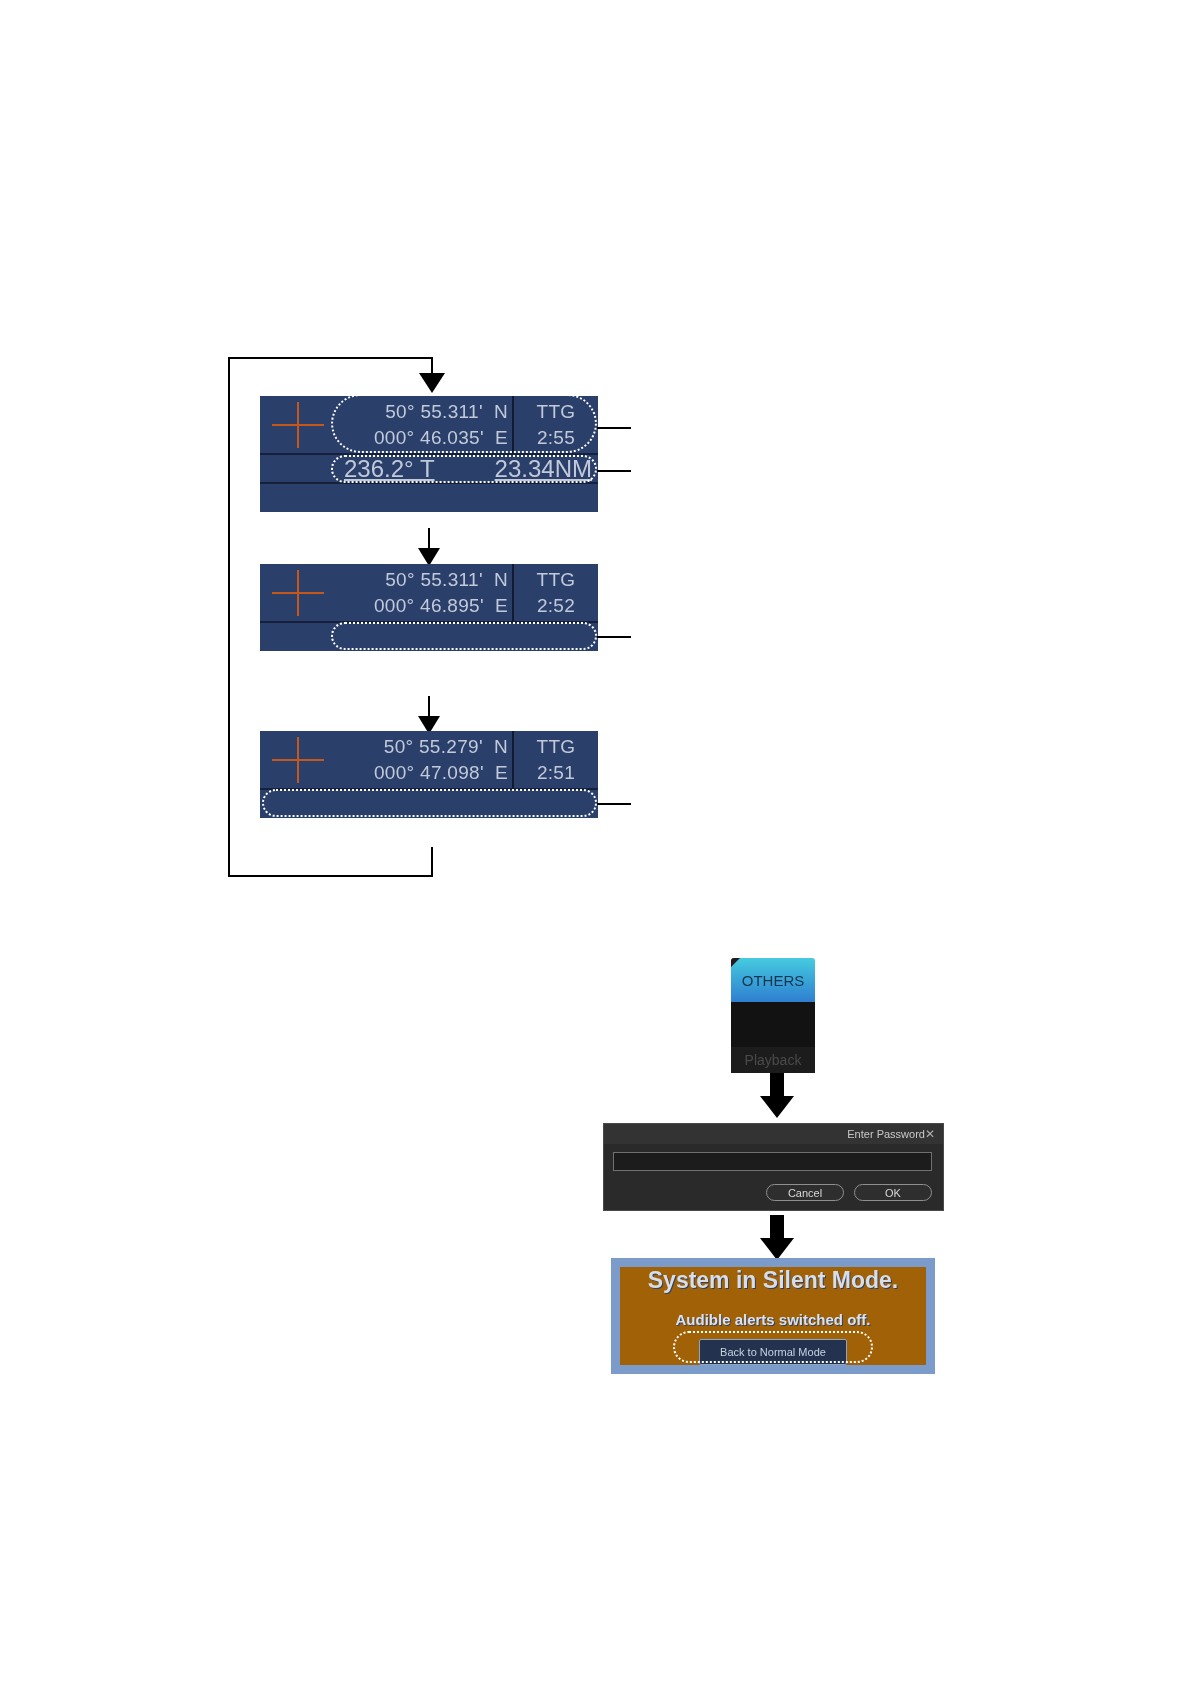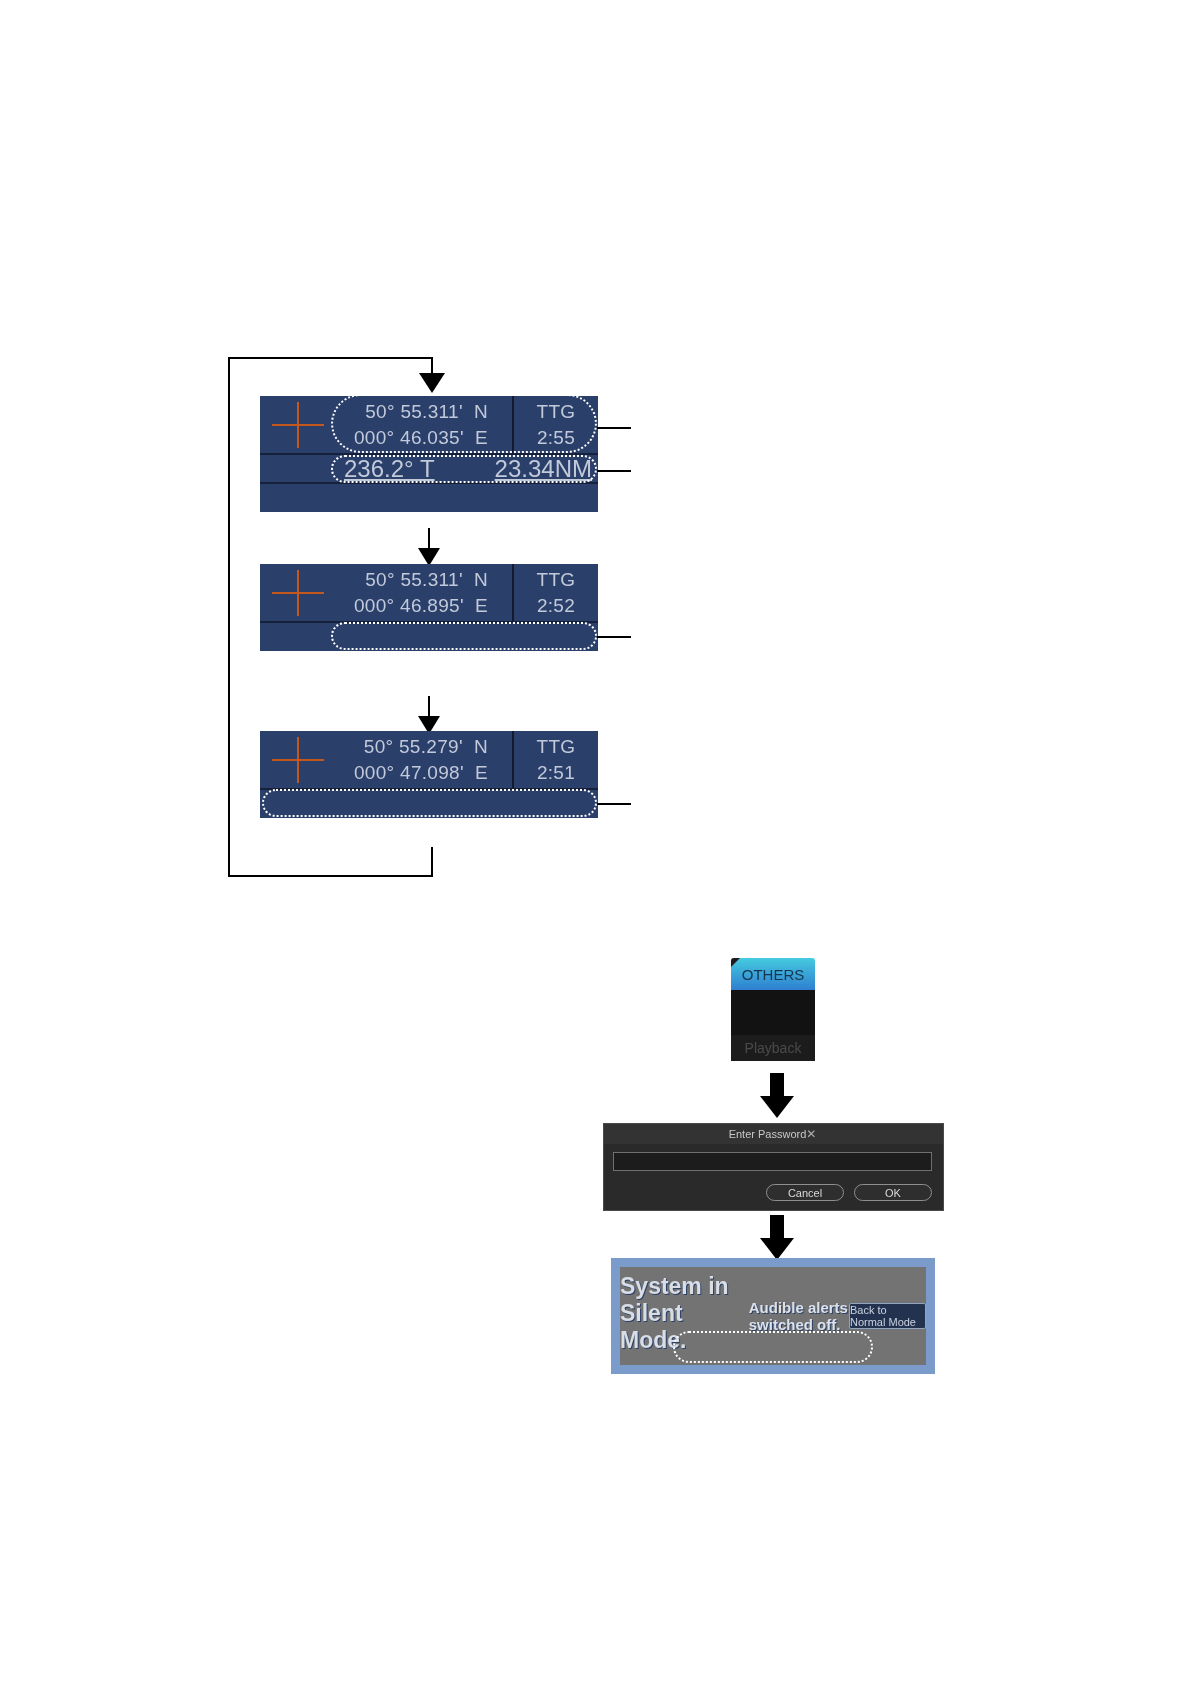--- a/index.html
+++ b/index.html
@@ -79,21 +79,21 @@
     width: 52px;
     height: 2px;
     background: #c4571c;
   }
   .db-pos {
     flex: 1 1 auto;
     display: flex;
     flex-direction: column;
     justify-content: center;
     align-items: flex-end;
-    padding-right: 24px;
+    padding-right: 4px;
     border-right: 2px solid #121a30;
   }
   .db-ttg {
     flex: 0 0 84px;
     display: flex;
     flex-direction: column;
     justify-content: center;
     align-items: center;
   }
   .db-line {
@@ -141,21 +141,21 @@
     background: #000000;
     height: 2px;
   }
 
   
   .others-menu {
     position: absolute;
     width: 84px;
   }
   .others-btn {
-    height: 32px;
+    height: 44px;
     background: linear-gradient(180deg, #46cbe0 0%, #3aa8d8 45%, #2f7fd0 100%);
     color: #16354f;
     font-size: 15px;
     display: flex;
     align-items: center;
     justify-content: center;
     border-radius: 3px 3px 0 0;
     position: relative;
     overflow: hidden;
   }
@@ -190,21 +190,21 @@
     box-sizing: border-box;
   }
   .pwd-title {
     height: 20px;
     background: #333333;
     display: flex;
     align-items: center;
     padding: 0 6px;
     color: #c8c8c8;
     font-size: 11px;
-    justify-content: center;
+    justify-content: flex-end;
   }
   .pwd-close {
     color: #b0b0b0;
     font-size: 12px;
     line-height: 12px;
     padding-right: 2px;
   }
   .pwd-body { padding: 8px 11px 9px 9px; }
   .pwd-input {
     height: 19px;
@@ -237,25 +237,25 @@
     position: absolute;
     width: 324px;
     height: 116px;
     background: #7b9ccb;
     box-sizing: border-box;
     padding: 9px;
   }
   .silent-inner {
     width: 100%;
     height: 100%;
-    background: #737373;
-    display: flex;
-    flex-direction: row;
-    align-items: center;
-    justify-content: center;
+    background: #a16207;
+    display: flex;
+    flex-direction: column;
+    align-items: center;
+    justify-content: space-between;
     box-sizing: border-box;
   }
   .silent-title {
     color: #d8dde6;
     font-size: 23px;
     font-weight: bold;
     text-shadow: 1px 1px 0 #2c4166;
     margin-bottom: 6px;
   }
   .silent-sub {

